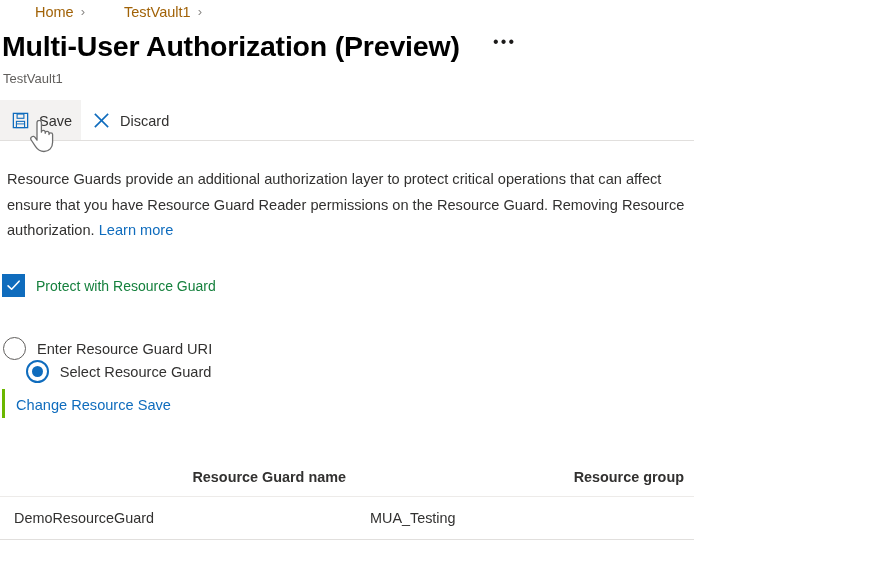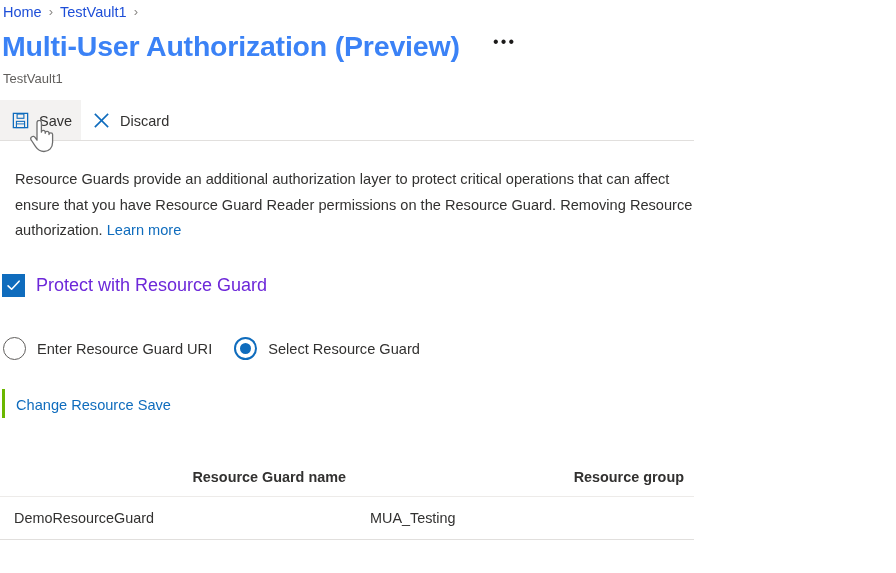--- a/index.html
+++ b/index.html
@@ -24,43 +24,44 @@
     position: absolute;
     left: 3px;
     top: 2px;
     display: flex;
     align-items: center;
     font-size: 14.5px;
     line-height: 20px;
     white-space: nowrap;
   }
   .breadcrumb a {
-    color: #1d4ed8;
+    color: #a16207;
     text-decoration: none;
     cursor: pointer;
+    margin-left: 32px;
   }
   .breadcrumb .sep {
     color: #8a8886;
     margin: 0 7px;
     font-size: 13px;
     font-weight: 300;
   }
 
   
   .title-row {
     position: absolute;
     left: 2px;
     top: 27px;
     display: flex;
     align-items: center;
   }
   .page-title {
     font-size: 28.5px;
     font-weight: 600;
-    color: #3b82f6;
+    color: #000000;
     letter-spacing: -0.2px;
     line-height: 38px;
     white-space: nowrap;
   }
   .ellipsis-btn {
     margin-left: 32px;
     width: 26px;
     height: 26px;
     display: flex;
     align-items: center;
@@ -123,21 +124,21 @@
     top: 120px;
     width: 26px;
     height: 34px;
     pointer-events: none;
     z-index: 40;
   }
 
   
   .description {
     position: absolute;
-    left: 15px;
+    left: 7px;
     top: 167px;
     width: 700px;
     font-size: 14.6px;
     line-height: 25.5px;
     color: #323130;
     overflow: hidden;
     white-space: nowrap;
   }
   .description .line { display: block; }
   .description a {
@@ -161,32 +162,33 @@
     background: #0f6cbd;
     border: 1px solid #0f6cbd;
     display: flex;
     align-items: center;
     justify-content: center;
     flex: none;
   }
   .cbox svg { display: block; }
   .cbox-label {
     margin-left: 11px;
-    font-size: 18px;
-    color: #6d28d9;
+    font-size: 14px;
+    color: #15803d;
     white-space: nowrap;
   }
 
   
   .radio-group {
     position: absolute;
     left: 3px;
     top: 337px;
     display: flex;
     align-items: center;
+    flex-direction: column;
   }
   .radio-item {
     display: flex;
     align-items: center;
     cursor: pointer;
   }
   .radio-item + .radio-item { margin-left: 22px; }
   .radio-outer {
     width: 23px;
     height: 23px;

